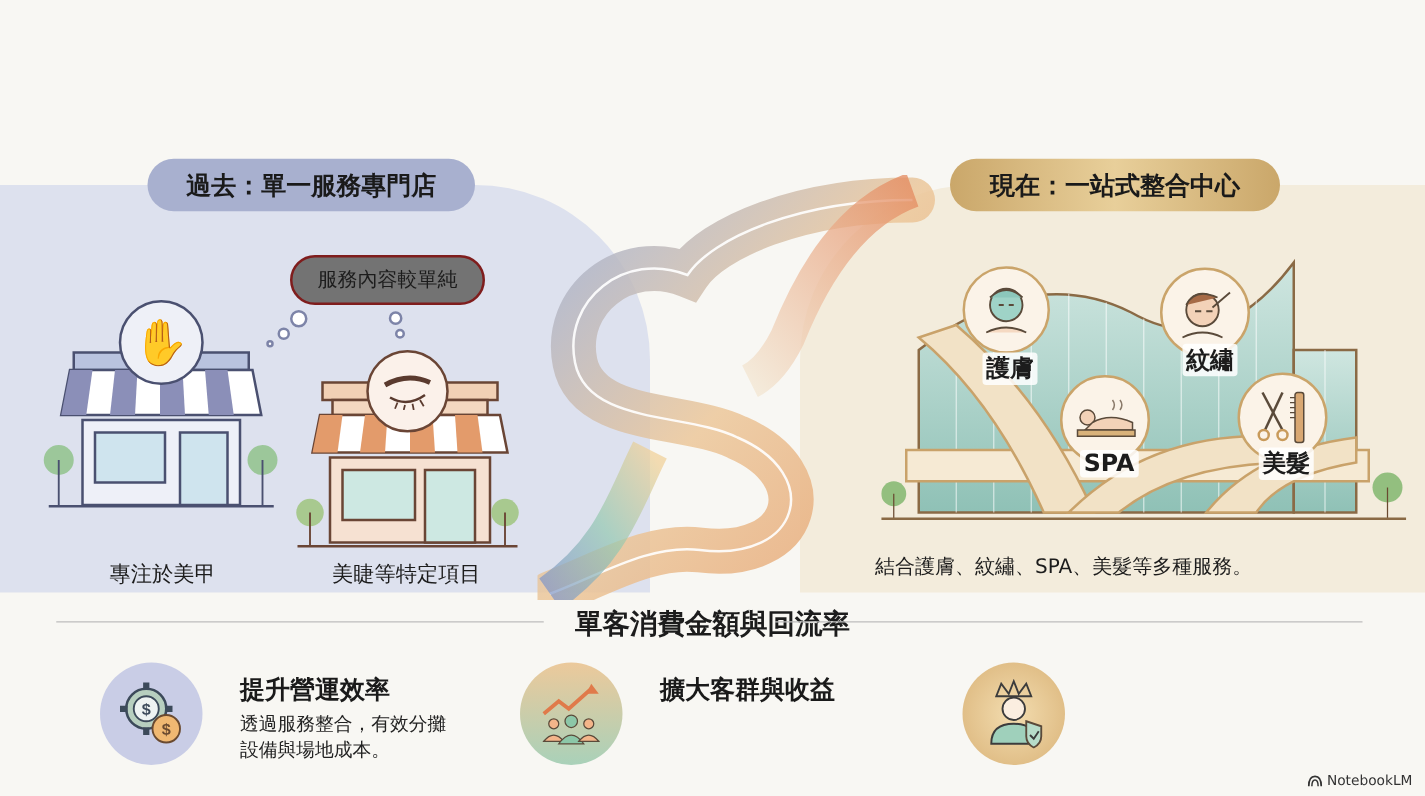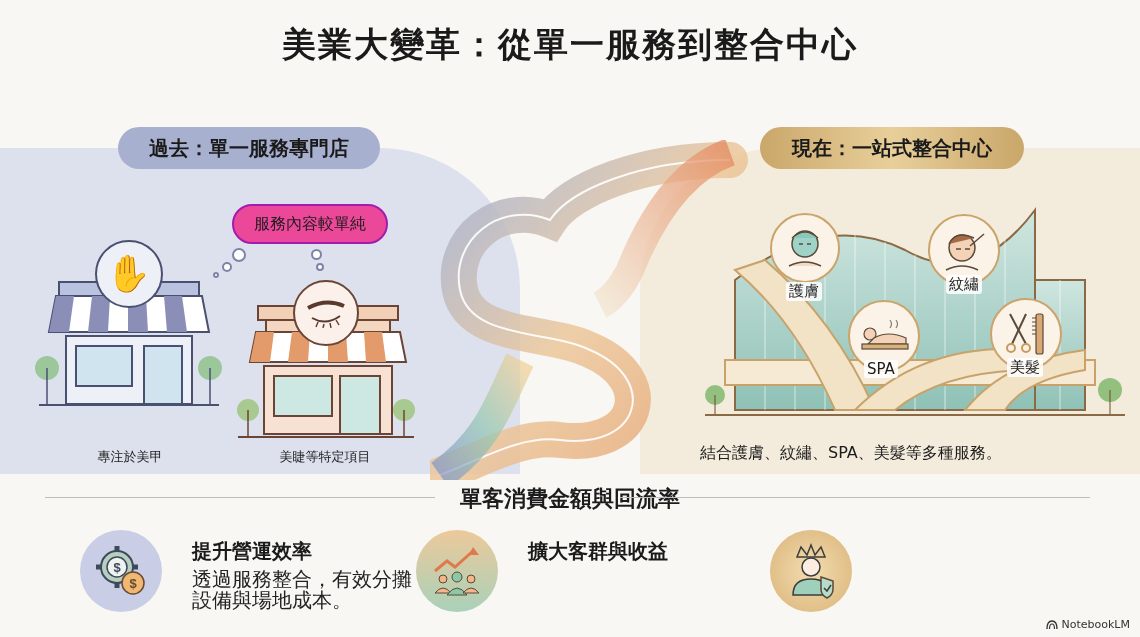--- a/index.html
+++ b/index.html
@@ -5,41 +5,40 @@
 *{box-sizing:border-box;margin:0;padding:0}
 html,body{width:1140px;height:637px;overflow:hidden;background:#f8f7f3;font-family:"DejaVu Sans","Liberation Sans",sans-serif;color:#1c1c1c}
 .page{position:relative;width:1140px;height:637px;background:#f8f7f3}
 .title{position:absolute;top:22px;left:0;width:1140px;text-align:center;font-size:34px;font-weight:bold;letter-spacing:2px;color:#1a1a1a}
 .subtitle{position:absolute;top:76px;left:0;width:1140px;text-align:center;font-size:17px;color:#222}
 .left-panel{position:absolute;left:0;top:148px;width:520px;height:326px;background:#dde1ee;border-radius:0 140px 0 0}
 .right-panel{position:absolute;left:640px;top:148px;width:500px;height:326px;background:#f3ecdc;border-radius:140px 0 0 0}
 .pill{position:absolute;height:42px;border-radius:21px;font-size:20px;font-weight:bold;display:flex;align-items:center;justify-content:center;color:#1a1a1a}
 .pill-left{left:118px;top:127px;width:262px;background:#a8b0cf}
 .pill-right{left:760px;top:127px;width:264px;background:linear-gradient(90deg,#caa76a,#e8cf9a,#caa76a)}
-.bubble{position:absolute;left:232px;top:204px;width:156px;height:40px;border:2px solid #a21caf;border-radius:20px;background:#ec4899;font-size:16px;display:flex;align-items:center;justify-content:center}
+.bubble{position:absolute;left:232px;top:204px;width:156px;height:40px;border:2px solid #7f1d1d;border-radius:20px;background:#737373;font-size:16px;display:flex;align-items:center;justify-content:center}
 .dot{position:absolute;border:2px solid #7d84a8;border-radius:50%;background:#fff}
 .store{position:absolute}
-.store-label{position:absolute;font-size:13px;color:#1c1c1c;text-align:center}
-.svc-label{position:absolute;font-size:15px;font-weight:normal;background:rgba(255,255,255,.85);padding:0 3px;border-radius:3px}
+.store-label{position:absolute;font-size:17px;color:#1c1c1c;text-align:center}
+.svc-label{position:absolute;font-size:19px;font-weight:bold;background:rgba(255,255,255,.85);padding:0 3px;border-radius:3px}
 .right-caption{position:absolute;left:700px;top:443px;width:420px;text-align:left;font-size:16px}
 .section-title{position:absolute;top:484px;left:0;width:1140px;text-align:center;font-size:22px;font-weight:bold}
 .rule{position:absolute;top:497px;height:1px;background:#bdbdbd}
 .card{position:absolute;top:530px;display:flex;align-items:flex-start}
 .card-icon{width:82px;height:82px;border-radius:50%;display:flex;align-items:center;justify-content:center;flex-shrink:0}
 .card-text{margin-left:30px;margin-top:8px}
 .card-title{font-size:20px;font-weight:bold;color:#1a1a1a;margin-bottom:4px}
-.card-desc{font-size:20px;line-height:21px;color:#222;white-space:pre-line}
+.card-desc{font-size:15px;line-height:21px;color:#222;white-space:pre-line}
 .brand{position:absolute;right:10px;bottom:6px;font-size:11px;color:#333;display:flex;align-items:center;gap:4px}
 </style>
 </head>
 <body>
 
 <div class="page">
 
-  <h1 class="title">美業大變革：從單一服務到整合中心</h1>
 
   <div class="left-panel"></div>
 
   <div class="right-panel"></div>
 
   <svg style="position:absolute;left:430px;top:140px" width="330" height="340" viewBox="0 0 330 340">
     <defs>
       <linearGradient id="rib" x1="0" y1="0" x2="1" y2="1">
         <stop offset="0" stop-color="#9fb1d6"></stop>
         <stop offset="0.5" stop-color="#ecc79a"></stop>

